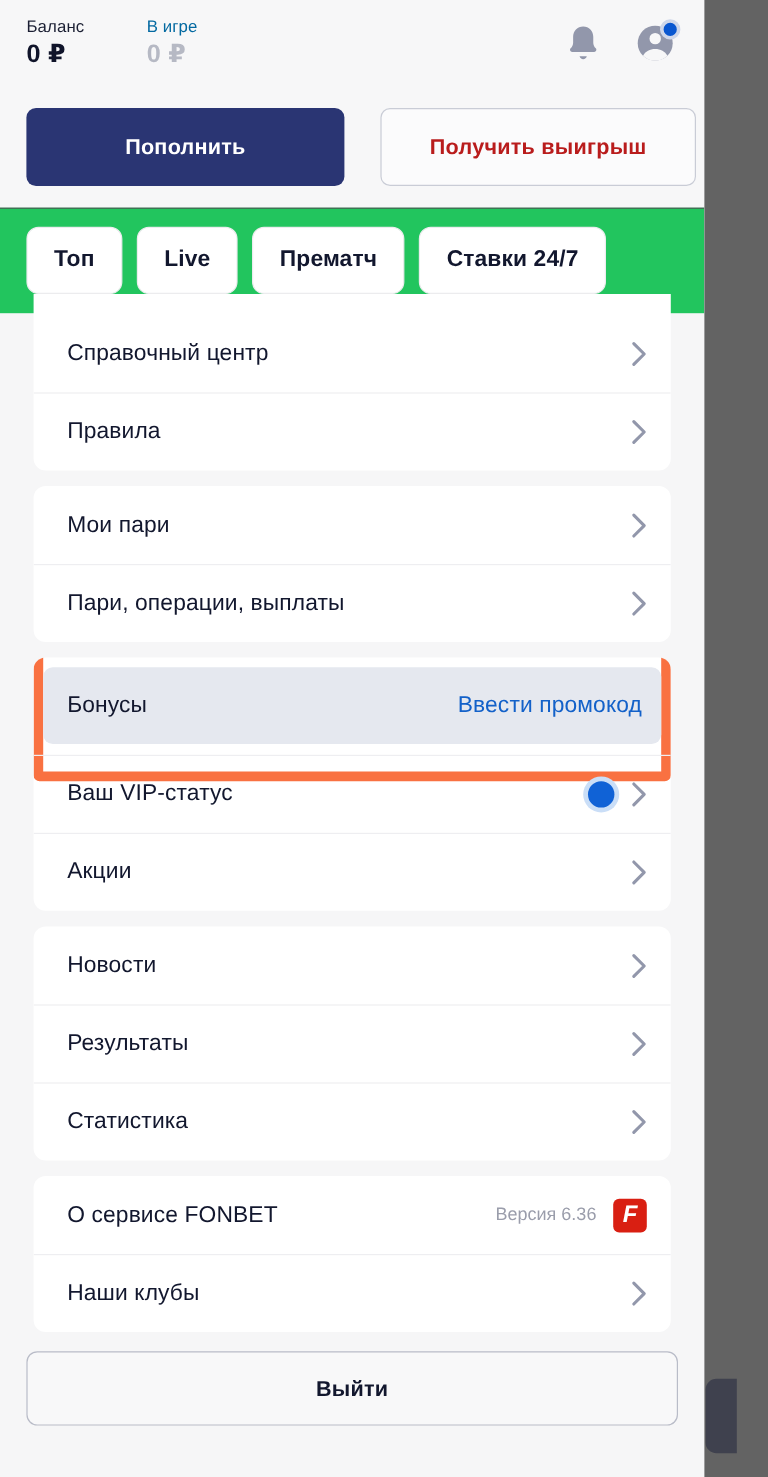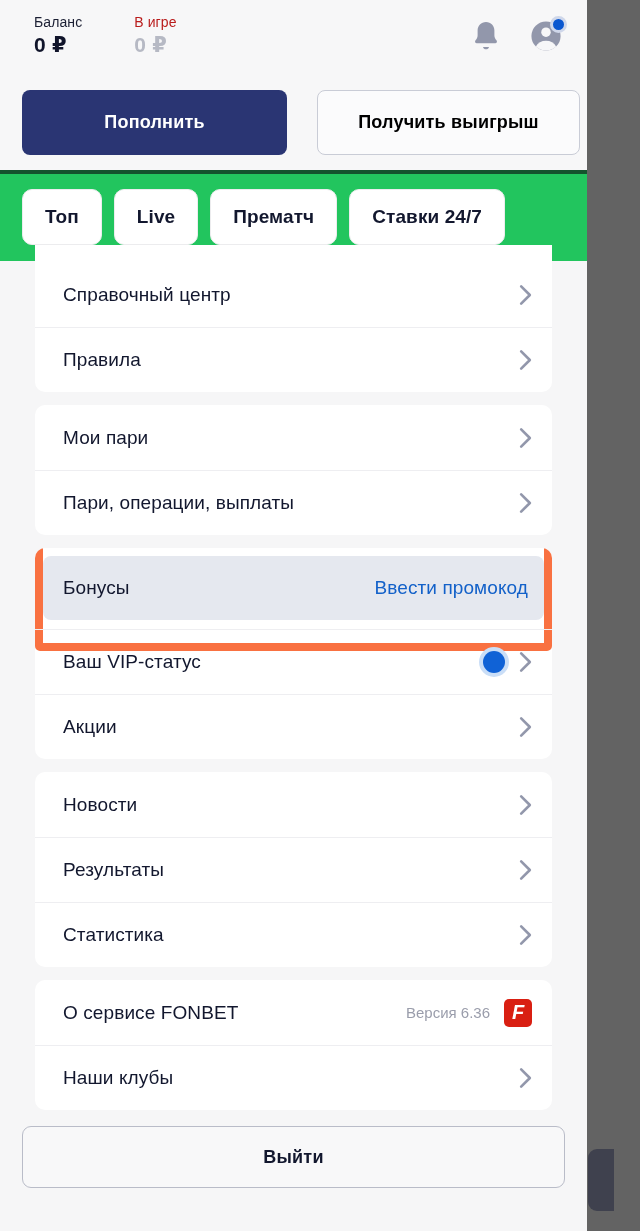--- a/index.html
+++ b/index.html
@@ -37,30 +37,30 @@
     top: 0; left: 0;
     width: 587px; height: 1231px;
     background: #f6f6f7;
     overflow: hidden;
   }
 
   
   .header {
     position: relative;
     background: #f7f7f8;
-    padding: 14px 22px 0 34px;
+    padding: 14px 22px 0 22px;
     height: 174px;
-    border-bottom: 4px solid #14532d;
+    border-bottom: 1px solid #14532d;
   }
   .balances { display: flex; gap: 52px; }
   .bal-block { display: flex; flex-direction: column; gap: 3px; }
   .bal-label {
     font-size: 14px; color: #1b1f33; letter-spacing: .1px;
   }
-  .bal-label.dim { color: #b91c1c; }
+  .bal-label.dim { color: #0369a1; }
   .bal-value {
     font-size: 21px; font-weight: bold; color: #10142a; letter-spacing: .2px;
   }
   .bal-value.dim { color: #b6b9c4; font-weight: bold; }
 
   .header-icons {
     position: absolute;
     right: 22px; top: 16px;
     display: flex; align-items: center; gap: 22px;
   }
@@ -82,21 +82,21 @@
     color: #ffffff;
     border: none; border-radius: 8px;
     font-size: 18px; font-weight: bold;
     font-family: inherit;
     cursor: pointer;
     letter-spacing: .2px;
   }
   .btn-outline {
     width: 263px; height: 65px;
     background: #fbfbfc;
-    color: #000000;
+    color: #b91c1c;
     border: 1px solid #c9ccd6; border-radius: 8px;
     font-size: 18px; font-weight: bold;
     font-family: inherit;
     cursor: pointer;
     letter-spacing: .2px;
   }
 
   
   .tabs {
     display: flex; gap: 12px;
@@ -114,21 +114,21 @@
     font-family: inherit;
     display: flex; align-items: center; justify-content: center;
     cursor: pointer;
     white-space: nowrap;
     letter-spacing: .1px;
   }
 
   
   .list-scroll {
     position: relative;
-    padding: 0 35px;
+    padding: 0 28px;
   }
   .card {
     background: #ffffff;
     border-radius: 10px;
     overflow: hidden;
     margin-bottom: 13px;
   }
   .card.clipped-top {
     border-radius: 0 0 10px 10px;
     margin-top: -16px;

